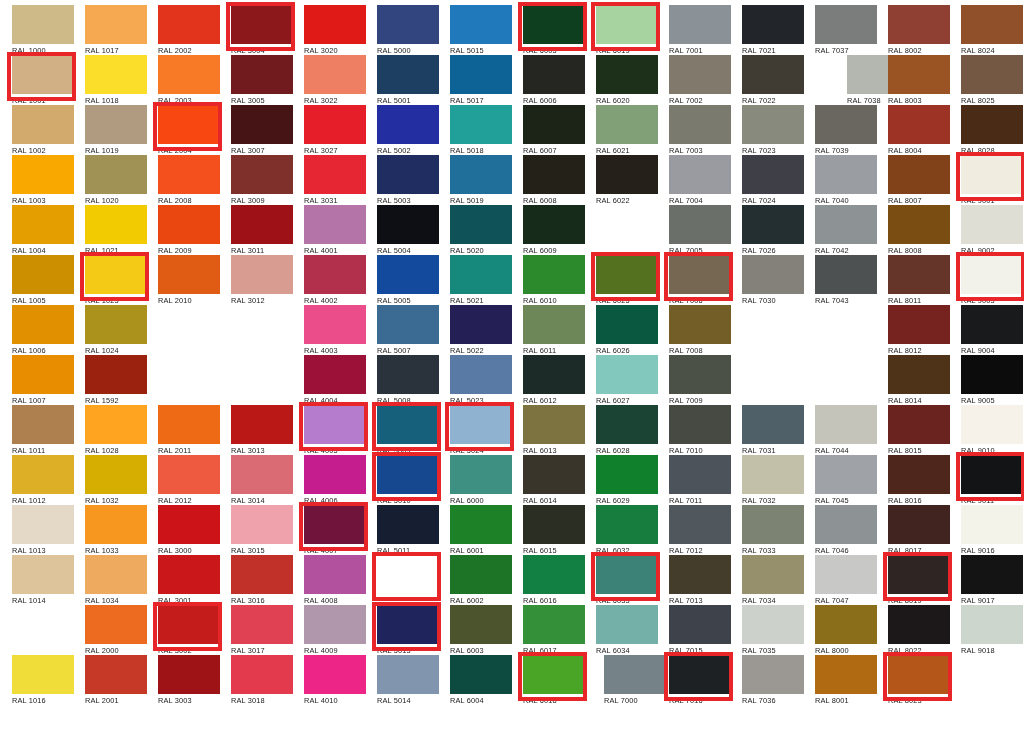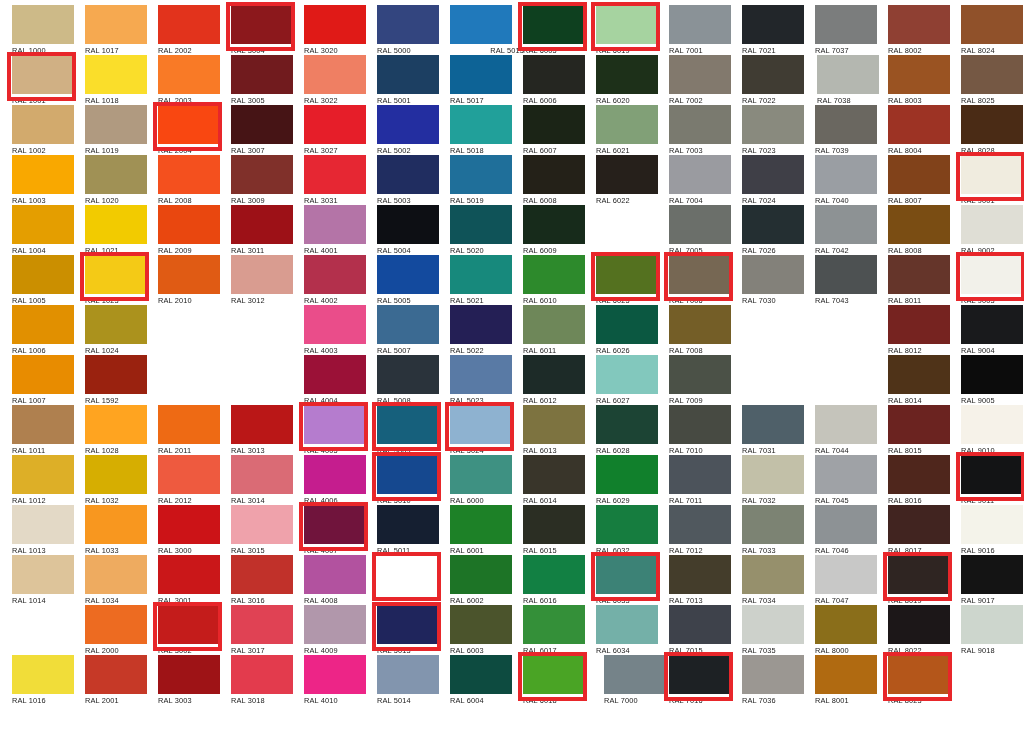--- a/index.html
+++ b/index.html
@@ -373,21 +373,21 @@
     <div class="highlight-box" style="left: 372px; top: 552px; width: 69px; height: 49px; border-color: rgb(232, 38, 42);"></div>
     <div class="swatch-cell" style="left: 371px; top: 602px; width: 73px; height: 50px;">
       <div class="swatch-chip" style="background: rgb(31, 37, 92);"></div>
       <div class="swatch-label">RAL 5013</div>
     </div>
     <div class="highlight-box" style="left: 372px; top: 602px; width: 69px; height: 49px; border-color: rgb(232, 38, 42);"></div>
     <div class="swatch-cell" style="left: 371px; top: 652px; width: 73px; height: 50px;">
       <div class="swatch-chip" style="background: rgb(130, 149, 174);"></div>
       <div class="swatch-label">RAL 5014</div>
     </div>
-    <div class="swatch-cell" style="left: 444px; top: 2px; width: 73px; height: 50px; text-align: right;">
+    <div class="swatch-cell" style="left: 444px; top: 2px; width: 73px; height: 50px;">
       <div class="swatch-chip" style="background: rgb(32, 121, 187);"></div>
       <div class="swatch-label">RAL 5015</div>
     </div>
     <div class="swatch-cell" style="left: 444px; top: 52px; width: 73px; height: 50px;">
       <div class="swatch-chip" style="background: rgb(13, 99, 150);"></div>
       <div class="swatch-label">RAL 5017</div>
     </div>
     <div class="swatch-cell" style="left: 444px; top: 102px; width: 73px; height: 50px;">
       <div class="swatch-chip" style="background: rgb(33, 160, 154);"></div>
       <div class="swatch-label">RAL 5018</div>
@@ -653,21 +653,21 @@
       <div class="swatch-label">RAL 7035</div>
     </div>
     <div class="swatch-cell" style="left: 736px; top: 652px; width: 73px; height: 50px;">
       <div class="swatch-chip" style="background: rgb(155, 151, 146);"></div>
       <div class="swatch-label">RAL 7036</div>
     </div>
     <div class="swatch-cell" style="left: 809px; top: 2px; width: 73px; height: 50px;">
       <div class="swatch-chip" style="background: rgb(123, 125, 125);"></div>
       <div class="swatch-label">RAL 7037</div>
     </div>
-    <div class="swatch-cell" style="left: 811px; top: 52px; width: 73px; height: 50px;">
+    <div class="swatch-cell" style="left: 841px; top: 52px; width: 73px; height: 50px;">
       <div class="swatch-chip" style="background: rgb(180, 183, 176);"></div>
       <div class="swatch-label">RAL 7038</div>
     </div>
     <div class="swatch-cell" style="left: 809px; top: 102px; width: 73px; height: 50px;">
       <div class="swatch-chip" style="background: rgb(106, 103, 96);"></div>
       <div class="swatch-label">RAL 7039</div>
     </div>
     <div class="swatch-cell" style="left: 809px; top: 152px; width: 73px; height: 50px;">
       <div class="swatch-chip" style="background: rgb(154, 158, 163);"></div>
       <div class="swatch-label">RAL 7040</div>

